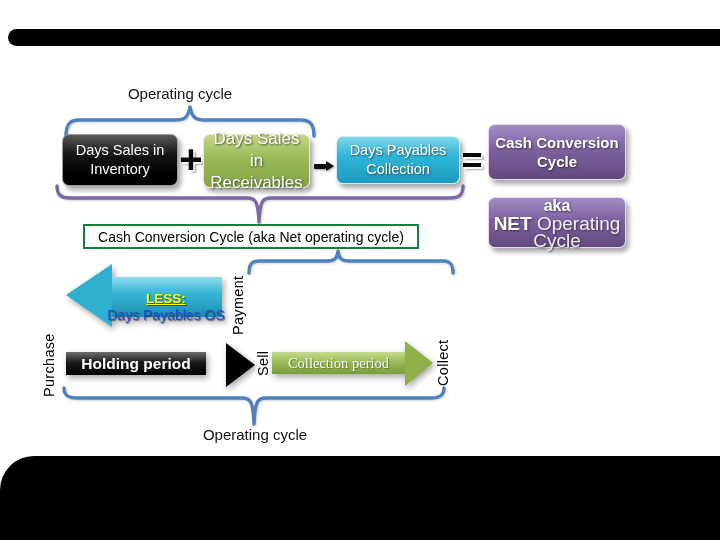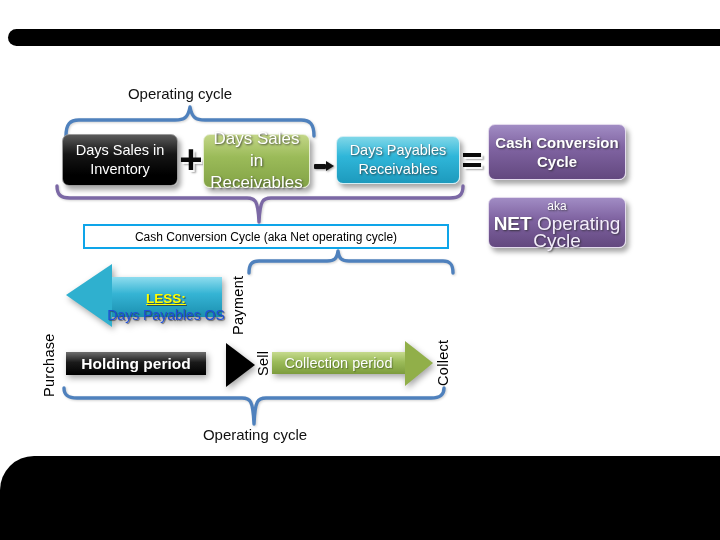--- a/index.html
+++ b/index.html
@@ -40,39 +40,39 @@
     border:1px solid #e6eed2;}
   .box-dpo{left:336px;top:136px;width:124px;height:48px;font-size:14.5px;
     background:linear-gradient(180deg,#7fd7e8 0%,#2fb6d9 42%,#1d9abd 100%);
     border:1px solid #d2eef5;}
   .box-ccc{left:488px;top:124px;width:138px;height:56px;font-size:15px;font-weight:bold;
     background:linear-gradient(180deg,#a18cc4 0%,#8064a2 42%,#63487f 100%);
     border:1px solid #e2d9ec;}
   .box-aka{left:488px;top:197px;width:138px;height:51px;flex-direction:column;
     background:linear-gradient(180deg,#a18cc4 0%,#8064a2 42%,#63487f 100%);
     border:1px solid #e2d9ec;}
-  .aka-line1{font-size:12px;font-weight:normal;line-height:18px;}
+  .aka-line1{font-size:16px;font-weight:bold;line-height:18px;}
   .aka-line2{font-size:19px;line-height:17px;color:#f4eefb;text-align:center;}
   .aka-line2 .net{font-weight:bold;color:#fff;}
 
   
   .op{position:absolute;color:#0a0a0a;font-weight:bold;
       text-shadow:1.5px 1.5px 0 rgba(255,255,255,0.9), 3px 3px 2px rgba(0,0,0,0.35);}
   .op-plus{left:177px;top:140px;width:28px;height:40px;font-size:40px;line-height:38px;text-align:center;}
   .op-equals{left:457px;top:142px;width:30px;height:40px;font-size:36px;line-height:38px;text-align:center;font-weight:800;}
   .op-minus{left:314px;top:160px;width:22px;height:12px;display:flex;align-items:center;
       filter:drop-shadow(1px 1px 1px rgba(0,0,0,0.4));}
   .minus-dash{width:12px;height:5px;background:#111;border-radius:1px;font-size:0;color:transparent;overflow:hidden;}
   .minus-head{width:0;height:0;border-top:5px solid transparent;border-bottom:5px solid transparent;border-left:8px solid #111;}
 
   
-  .caption-box{position:absolute;left:83px;top:224px;width:366px;height:25px;
-    background:#fff;border:2px solid #0ea5e9;box-sizing:border-box;
+  .caption-box{position:absolute;left:83px;top:224px;width:336px;height:25px;
+    background:#fff;border:2px solid #15803d;box-sizing:border-box;
     display:flex;align-items:center;justify-content:center;
-    font-size:12px;font-weight:500;color:#000;white-space:nowrap;}
+    font-size:14px;font-weight:500;color:#000;white-space:nowrap;}
 
   
   .arrow{position:absolute;filter:drop-shadow(2px 3px 3px rgba(0,0,0,0.35));}
   .arrow .head{position:absolute;width:0;height:0;}
   .arrow .body{position:absolute;}
 
   .arrow-less{left:66px;top:264px;width:158px;height:63px;}
   .arrow-less .head{left:0;top:0;border-top:31px solid transparent;border-bottom:32px solid transparent;border-right:46px solid #2fb0cf;}
   .arrow-less .body{left:46px;top:13px;width:110px;height:40px;
      background:linear-gradient(180deg,#8edcee 0%,#35b4d4 42%,#1b8fb0 100%);}
@@ -87,21 +87,21 @@
      display:flex;align-items:center;justify-content:center;}
   .arrow-holding .head{left:160px;top:0;border-top:22px solid transparent;border-bottom:22px solid transparent;border-left:29px solid #000;}
   .arrow-holding .body span{font-size:15.5px;font-weight:600;color:#fff;white-space:nowrap;}
 
   .arrow-collection{left:272px;top:341px;width:161px;height:45px;}
   .arrow-collection .body{left:0;top:11px;width:133px;height:22px;
      background:linear-gradient(180deg,#c6da8e 0%,#9bbb59 45%,#7d9c3d 100%);
      display:flex;align-items:center;justify-content:center;}
   .arrow-collection .head{left:133px;top:0;border-top:22px solid transparent;border-bottom:23px solid transparent;border-left:28px solid #91af49;}
   .arrow-collection .body span{font-size:14.5px;font-weight:500;color:#fff;white-space:nowrap;
-     text-shadow:1px 1px 1px rgba(60,80,30,0.6);}
+     text-shadow:1px 1px 1px rgba(60,80,30,0.6);font-family:Liberation Serif, serif;}
 
   
   .vlabel{position:absolute;writing-mode:vertical-rl;transform:rotate(180deg);
      font-size:14.5px;color:#000;width:20px;text-align:center;letter-spacing:0.3px;line-height:20px;}
   .v-purchase{left:39px;top:329px;height:72px;}
   .v-payment{left:228px;top:272px;height:66px;}
   .v-sell{left:253px;top:344px;height:38px;}
   .v-collect{left:433px;top:333px;height:59px;}
 </style>
 </head>
@@ -117,21 +117,21 @@
     <path d="M3,33 C3,21 7,17 16,17 L112,17 C121,17 125,15 127,4 C129,15 133,17 142,17 L238,17 C247,17 251,21 251,33"></path>
   </svg>
 
   <div class="box box-dsi">Days Sales in Inventory</div>
   <div class="op op-plus">+</div>
   <div class="box box-dsr">Days Sales in Receivables</div>
   <div class="op op-minus">
     <span class="minus-dash">−</span>
     <span class="minus-head"></span>
   </div>
-  <div class="box box-dpo">Days Payables Receivables</div>
+  <div class="box box-dpo">Days Payables Collection</div>
   <div class="op op-equals">=</div>
   <div class="box box-ccc">Cash Conversion Cycle</div>
 
   <div class="box box-aka">
     <span class="aka-line1">aka</span>
     <span class="aka-line2"><span class="net">NET</span><span> Operating Cycle</span></span>
   </div>
 
   <svg class="brace purple" style="left:54px;top:183px;" width="412" height="42" viewBox="0 0 412 42">
     <path d="M3,3 C3,12 7,15 16,15 L193,15 C201,15 204,17 205,39 C206,17 209,15 217,15 L396,15 C405,15 409,12 409,3"></path>

